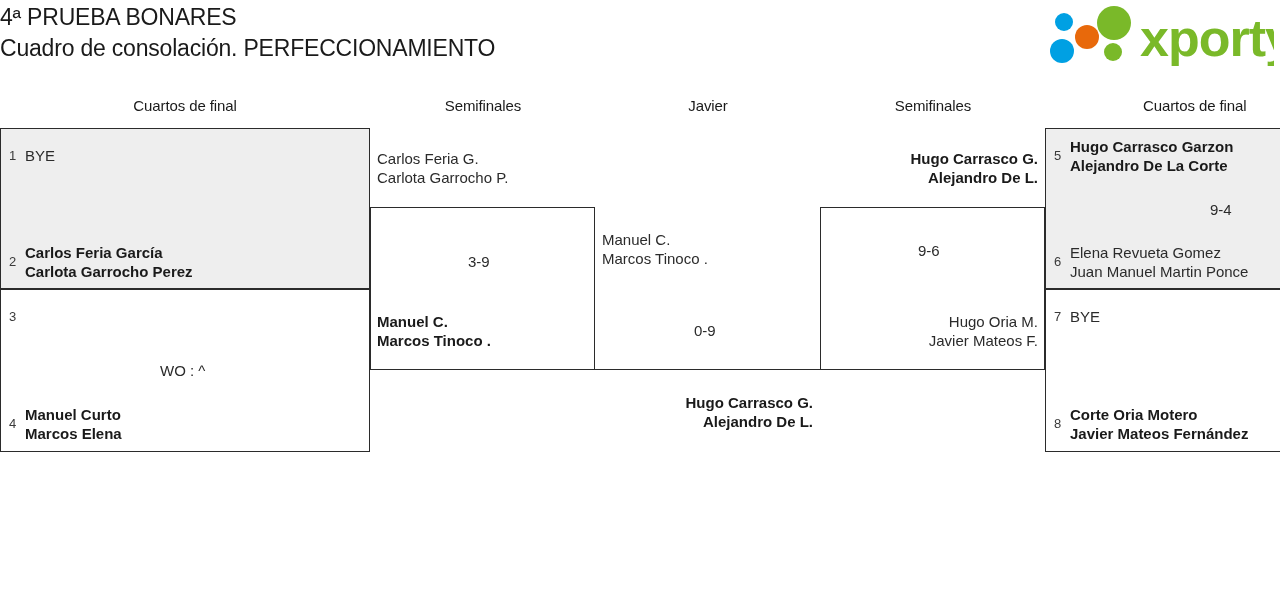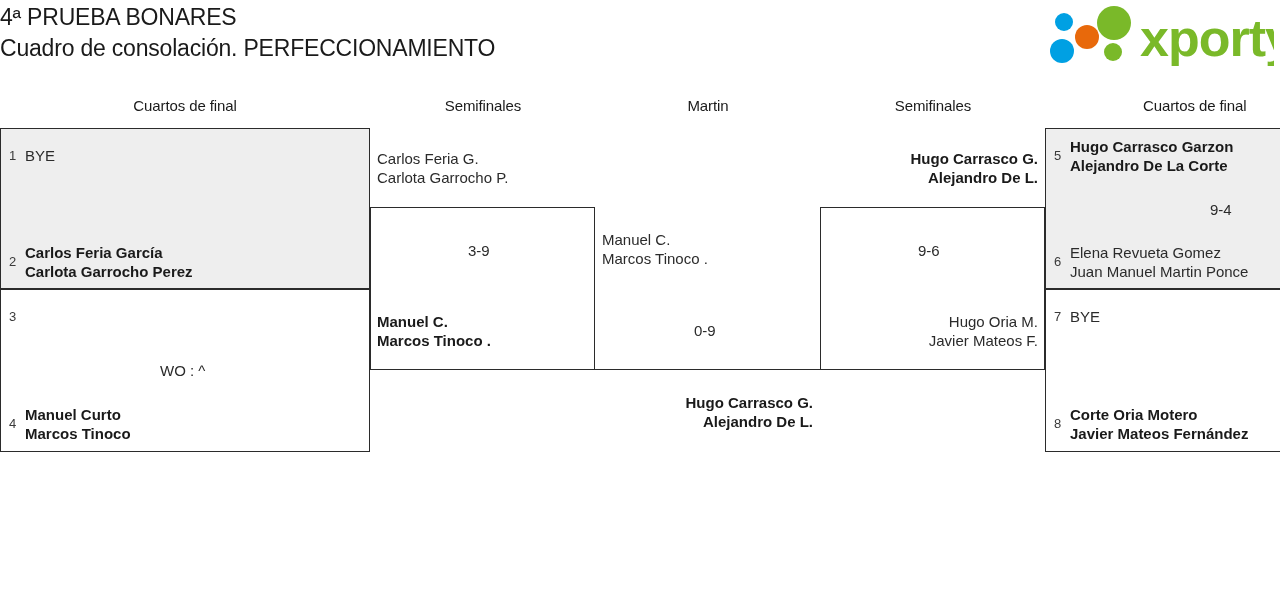--- a/index.html
+++ b/index.html
@@ -77,21 +77,21 @@
       <circle cx="18" cy="45" r="12" fill="#00a0e3"></circle>
       <circle cx="43" cy="31" r="12" fill="#e8690b"></circle>
       <circle cx="70" cy="17" r="17" fill="#7ab929"></circle>
       <circle cx="69" cy="46" r="9" fill="#7ab929"></circle>
       <text x="96" y="50" font-family="Liberation Sans, sans-serif" font-size="52" font-weight="700" fill="#7ab929" letter-spacing="-1">xporty</text>
     </svg>
   </div>
 
   <div class="col-head" style="left:105px; width:160px;">Cuartos de final</div>
   <div class="col-head" style="left:403px; width:160px;">Semifinales</div>
-  <div class="col-head" style="left:628px; width:160px;">Martin</div>
+  <div class="col-head" style="left:628px; width:160px;">Javier</div>
   <div class="col-head" style="left:853px; width:160px;">Semifinales</div>
   <div class="col-head" style="left:1143px; width:160px; text-align:left;">Cuartos de final</div>
 
   <div class="box gray" style="left:0px; top:128px; width:370px; height:161px;"></div>
 
   <div class="entry single" style="left:8px; top:146px;">
     <span class="seed">1</span>
     <span class="names lose">
       <span class="ln">BYE</span>
     </span>
@@ -113,34 +113,34 @@
       <span class="ln"></span>
     </span>
   </div>
 
   <div class="score" style="left:160px; top:362px;">WO : ^</div>
 
   <div class="entry" style="left:8px; top:405px;">
     <span class="seed" style="margin-top:9px;">4</span>
     <span class="names win">
       <span class="ln">Manuel Curto</span>
-      <span class="ln">Marcos Tinoco</span>
+      <span class="ln">Marcos Elena</span>
     </span>
   </div>
 
   <div class="box white" style="left:370px; top:207px; width:225px; height:163px;"></div>
 
   <div class="entry" style="left:377px; top:149px;">
     <span class="names lose">
       <span class="ln">Carlos Feria G.</span>
       <span class="ln">Carlota Garrocho P.</span>
     </span>
   </div>
 
-  <div class="score" style="left:468px; top:242px;">3-9</div>
+  <div class="score" style="left:468px; top:253px;">3-9</div>
 
   <div class="entry" style="left:377px; top:312px;">
     <span class="names win">
       <span class="ln">Manuel C.</span>
       <span class="ln">Marcos Tinoco .</span>
     </span>
   </div>
 
   <div class="box only-bottom" style="left:595px; top:207px; width:225px; height:163px;"></div>
 

